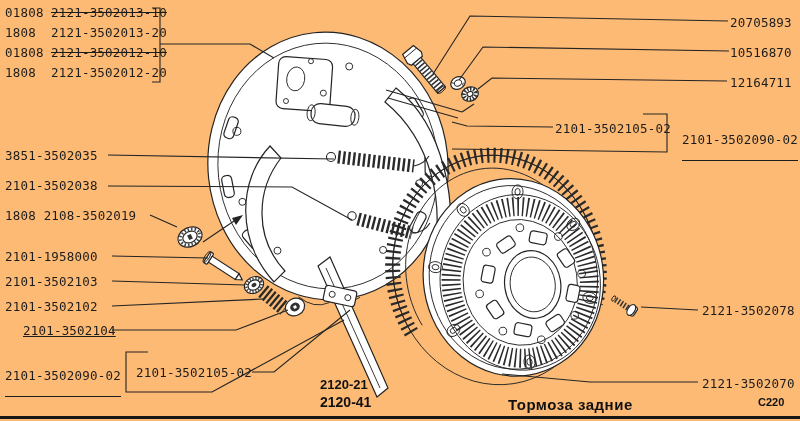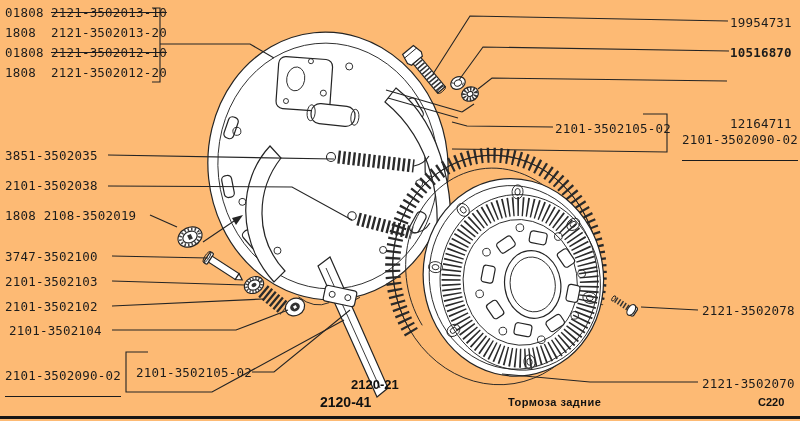--- a/index.html
+++ b/index.html
@@ -264,37 +264,37 @@
     <span class="prefix">1808</span><span>2121-3502013-20</span>
   </div>
   <div class="boxrow">
     <span class="prefix">01808</span><span class="struck">2121-3502012-10</span>
   </div>
   <div class="boxrow">
     <span class="prefix">1808</span><span>2121-3502012-20</span>
   </div>
 </div>
 
-<div class="plabel" style="left:730px;top:15px;">19954731</div>
-<div class="plabel" style="left:730px;top:45px;font-weight:bold;">10516870</div>
-<div class="plabel" style="left:730px;top:75px;margin-top:41px;">12164711</div>
+<div class="plabel" style="left:730px;top:15px;">20705893</div>
+<div class="plabel" style="left:730px;top:45px;">10516870</div>
+<div class="plabel" style="left:730px;top:75px;">12164711</div>
 <div class="plabel" style="left:555px;top:121px;">2101-3502105-02</div>
 <div class="plabel underl" style="left:682px;top:132px;">2101-3502090-02</div>
 <div class="plabel" style="left:702px;top:303px;">2121-3502078</div>
 <div class="plabel" style="left:702px;top:376px;">2121-3502070</div>
 
 <div class="plabel" style="left:5px;top:148px;">3851-3502035</div>
 <div class="plabel" style="left:5px;top:178px;">2101-3502038</div>
 <div class="plabel" style="left:5px;top:208px;">1808 2108-3502019</div>
-<div class="plabel" style="left:5px;top:249px;">3747-3502100</div>
+<div class="plabel" style="left:5px;top:249px;">2101-1958000</div>
 <div class="plabel" style="left:5px;top:274px;">2101-3502103</div>
 <div class="plabel" style="left:5px;top:299px;">2101-3502102</div>
-<div class="plabel" style="left:9px;top:323px;">2101-3502104</div>
+<div class="plabel" style="left:23px;top:323px;text-decoration:underline;">2101-3502104</div>
 <div class="plabel underl" style="left:5px;top:368px;">2101-3502090-02</div>
 <div class="plabel" style="left:136px;top:365px;">2101-3502105-02</div>
 
-<div class="footer" style="left:320px;top:377px;font-size:13px;margin-left:31px;">2120-21</div>
+<div class="footer" style="left:320px;top:377px;font-size:13px;">2120-21</div>
 <div class="footer" style="left:320px;top:394px;font-size:14px;">2120-41</div>
-<div class="footer" style="left:508px;top:396px;font-size:11px;letter-spacing:0.5px;">Тормоза задние</div>
+<div class="footer" style="left:508px;top:396px;font-size:15px;letter-spacing:0.5px;">Тормоза задние</div>
 <div class="footer" style="left:758px;top:396px;font-size:11px;">C220</div>
 
 <div id="bottomrule"></div>
 </div>
 
 </body></html>

